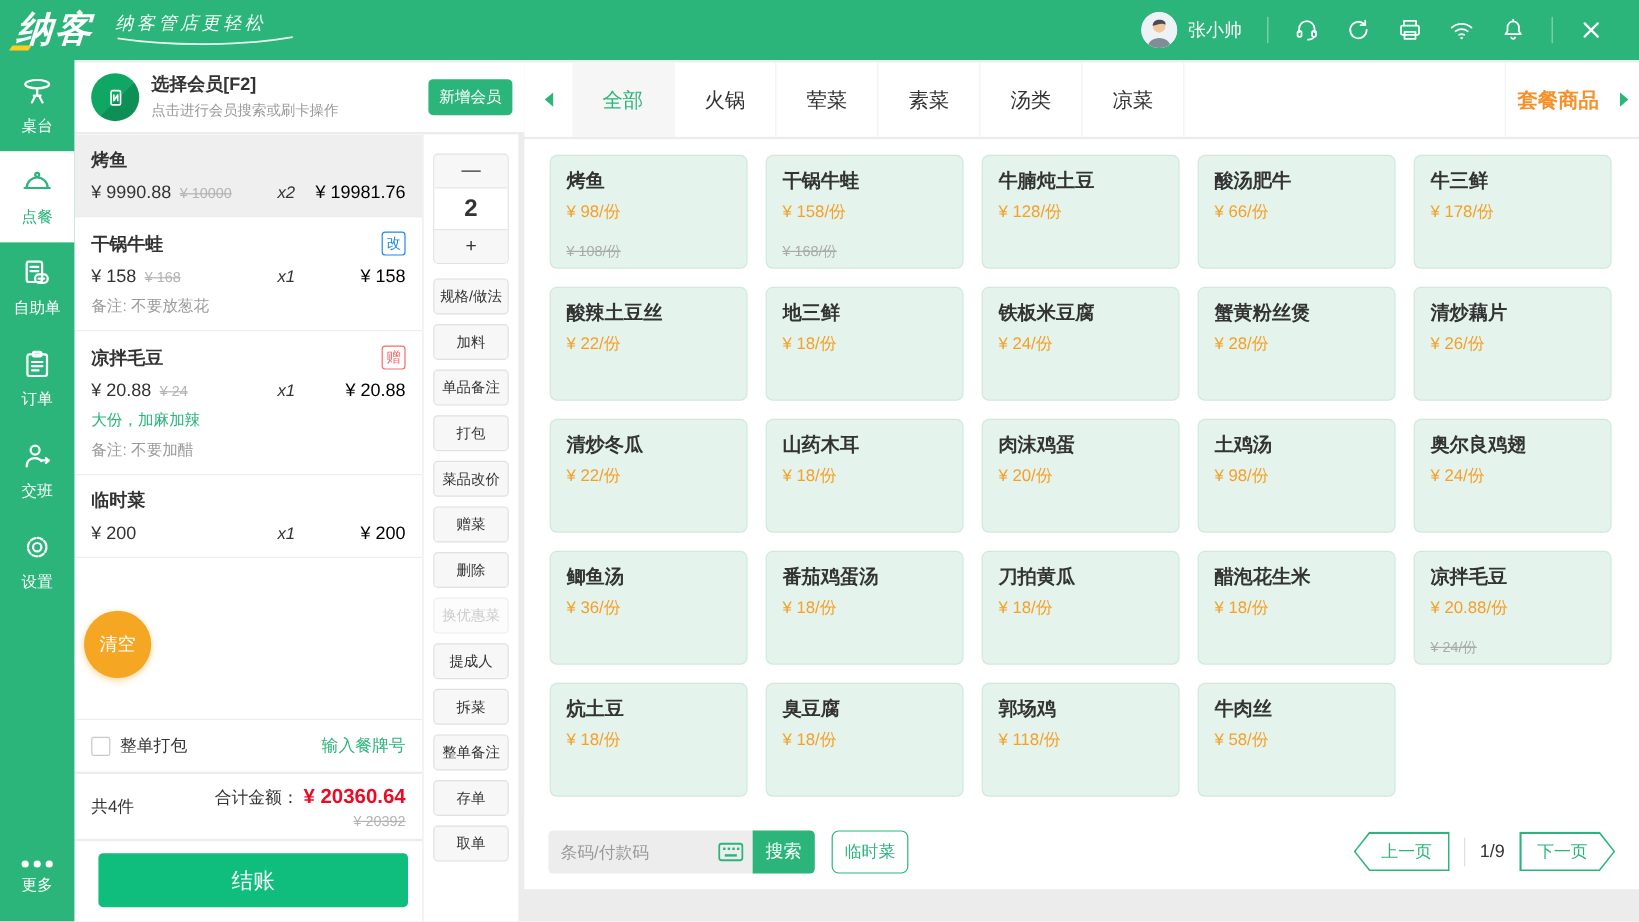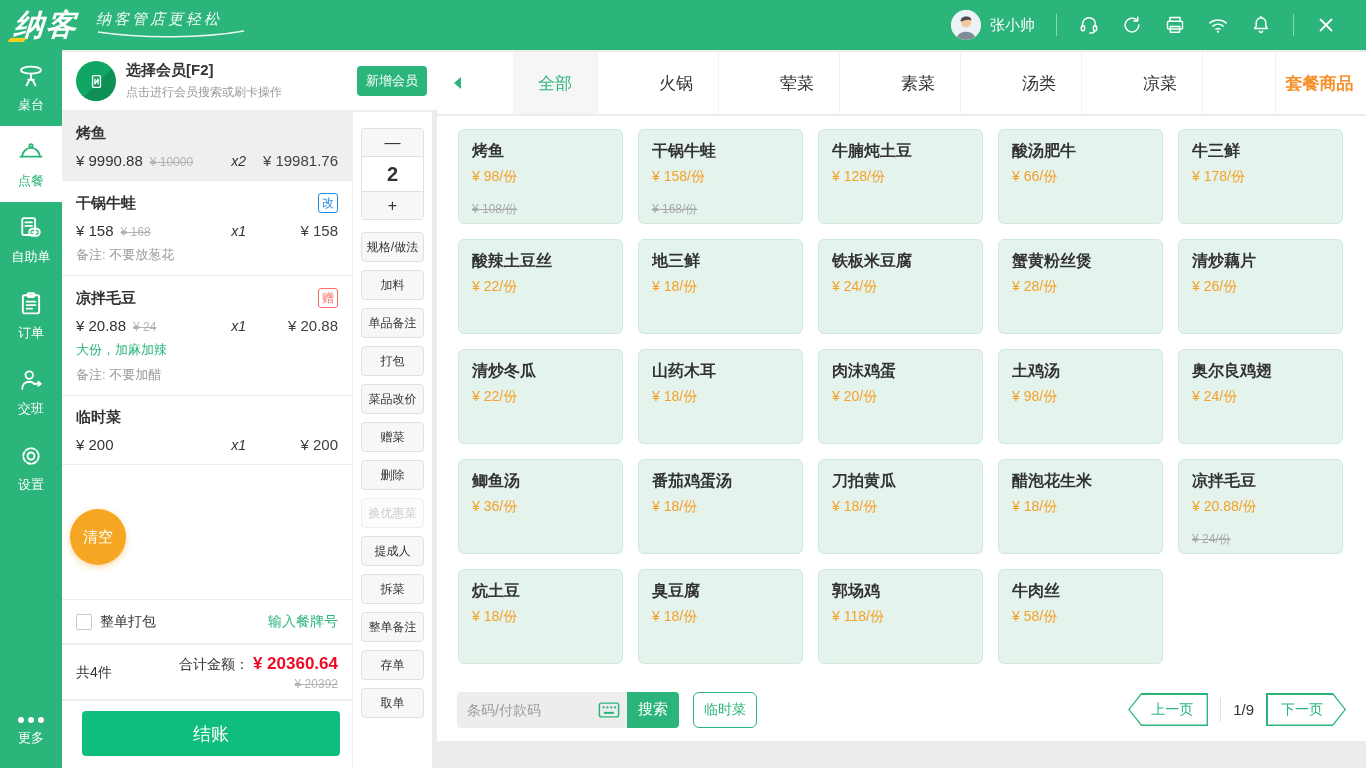--- a/index.html
+++ b/index.html
@@ -51,21 +51,21 @@
   .orow1 { display:flex; align-items:center; justify-content:space-between; }
   .oname { font-size:15px; font-weight:bold; color:#333; }
   .bdg { width:20px; height:20px; border:1px solid; border-radius:3px; font-size:12px; display:flex; align-items:center; justify-content:center; }
   .bdg.blue { color:#1e88e5; border-color:#1e88e5; }
   .bdg.red { color:#f56c6c; border-color:#f56c6c; }
   .orow2 { display:flex; align-items:baseline; margin-top:9px; }
   .op { font-size:15px; color:#333; }
   .oop { margin-left:7px; font-size:12px; color:#b3b3b3; text-decoration:line-through; }
   .osp { flex:1; }
   .oq { font-size:14px; color:#333; font-style:italic; }
-  .ot { width:92px; text-align:right; font-size:15px; color:#404040; }
+  .ot { width:92px; text-align:right; font-size:15px; color:#000000; }
   .ospec { margin-top:7px; font-size:13px; color:#2bb57a; }
   .oremark { margin-top:7px; font-size:13px; color:#9b9b9b; }
   .clear-btn { position:absolute; left:8px; bottom:34px; width:56px; height:56px; border-radius:50%; background:#f5a623; color:#fff; border:none; font-size:15px; cursor:pointer; box-shadow:0 2px 6px rgba(245,166,35,.45); font-family:inherit; }
   .pack-row { height:44px; border-top:1px solid #ededed; display:flex; align-items:center; padding:0 14px; }
   .chk { width:16px; height:16px; border:1px solid #c8c8c8; border-radius:2px; background:#fff; cursor:pointer; }
   .pack-label { margin-left:8px; font-size:14px; color:#333; }
   .table-link { margin-left:auto; font-size:14px; color:#2bb57a; cursor:pointer; }
   .sum-row { border-top:2px solid #ececec; padding:9px 14px 8px 14px; display:flex; align-items:center; }
   .sum-count { font-size:14px; color:#333; }
   .sum-right { margin-left:auto; text-align:right; }
@@ -78,21 +78,21 @@
 
   
   .actions-col { position:absolute; top:112px; left:352px; width:80px; bottom:0; background:#fff; border-left:1px solid #ededed; padding:16px 8px 0 8px; }
   .stepper { border:1px solid #e0e0e0; border-radius:4px; overflow:hidden; margin-bottom:12px; }
   .st-btn { width:100%; height:27px; background:#f7f7f7; border:none; font-size:16px; color:#333; cursor:pointer; font-family:inherit; }
   .st-qty { width:100%; height:36px; background:#fff; border-top:1px solid #e0e0e0; border-bottom:1px solid #e0e0e0; font-size:20px; font-weight:bold; color:#333; display:flex; align-items:center; justify-content:center; }
   .act { display:block; width:100%; height:30px; margin-bottom:8px; background:#f7f7f7; border:1px solid #e0e0e0; border-radius:4px; font-size:12px; color:#333; cursor:pointer; font-family:inherit; padding:0 1px; }
   .act.dis { color:#ccc; border-color:#eee; background:#fcfcfc; cursor:default; }
 
   
-  .tabs-bar { position:absolute; top:52px; left:437px; width:929px; height:62px; background:#fff; display:flex; align-items:stretch;gap:36px; }
+  .tabs-bar { position:absolute; top:52px; left:437px; width:929px; height:62px; background:#fff; display:flex; align-items:stretch; }
   .tab-arrow { width:40px; display:flex; align-items:center; justify-content:center; cursor:pointer; flex:0 0 auto; }
   .tab-arrow.right { width:24px; }
   .tab { width:85px; flex:0 0 auto; display:flex; align-items:center; justify-content:center; font-size:17px; color:#333; border-right:1px solid #f2f2f2; cursor:pointer; }
   .tab.active { background:#f6f6f6; color:#2bb57a; }
   .tab-fill { flex:1; }
   .tab.combo { width:88px; border-right:none; border-left:1px solid #f2f2f2; color:#f5902a; font-weight:bold; }
 
   
   .grid-area { position:absolute; top:116px; left:437px; width:929px; height:586px; background:#fff; padding:13px 20px 0 21px; }
   .grid { display:grid; grid-template-columns:repeat(5,165px); grid-auto-rows:95px; column-gap:15px; row-gap:15px; }

